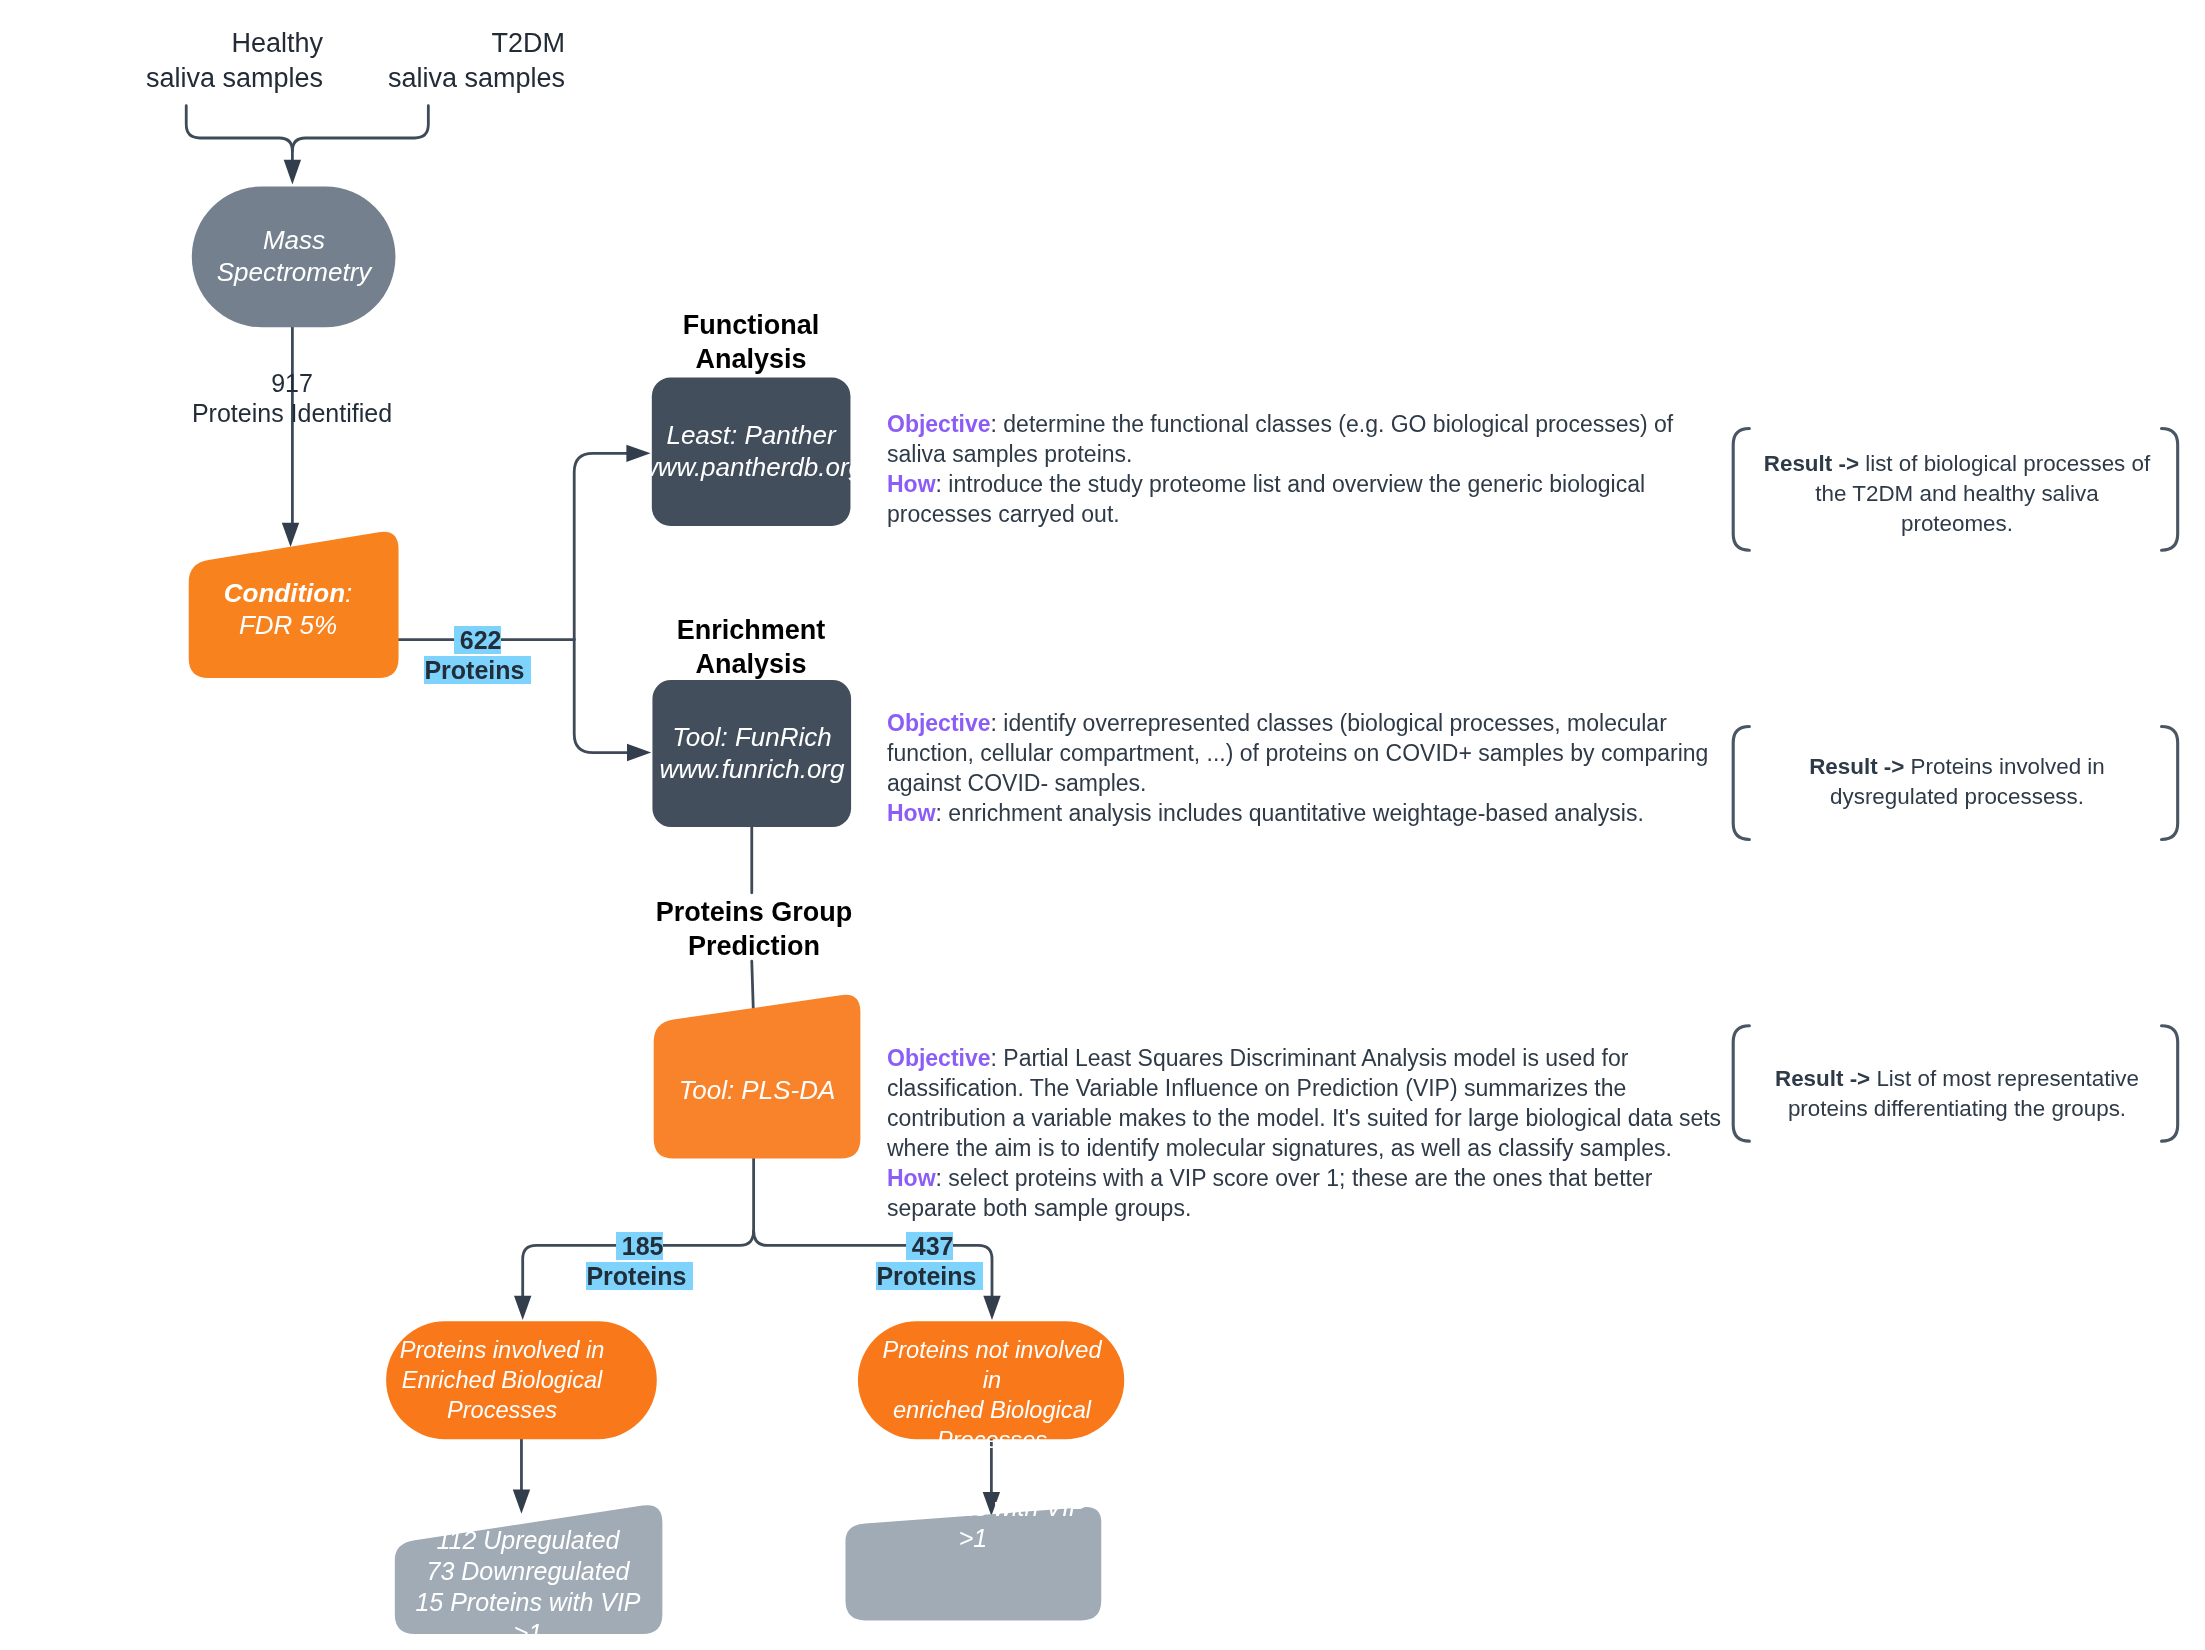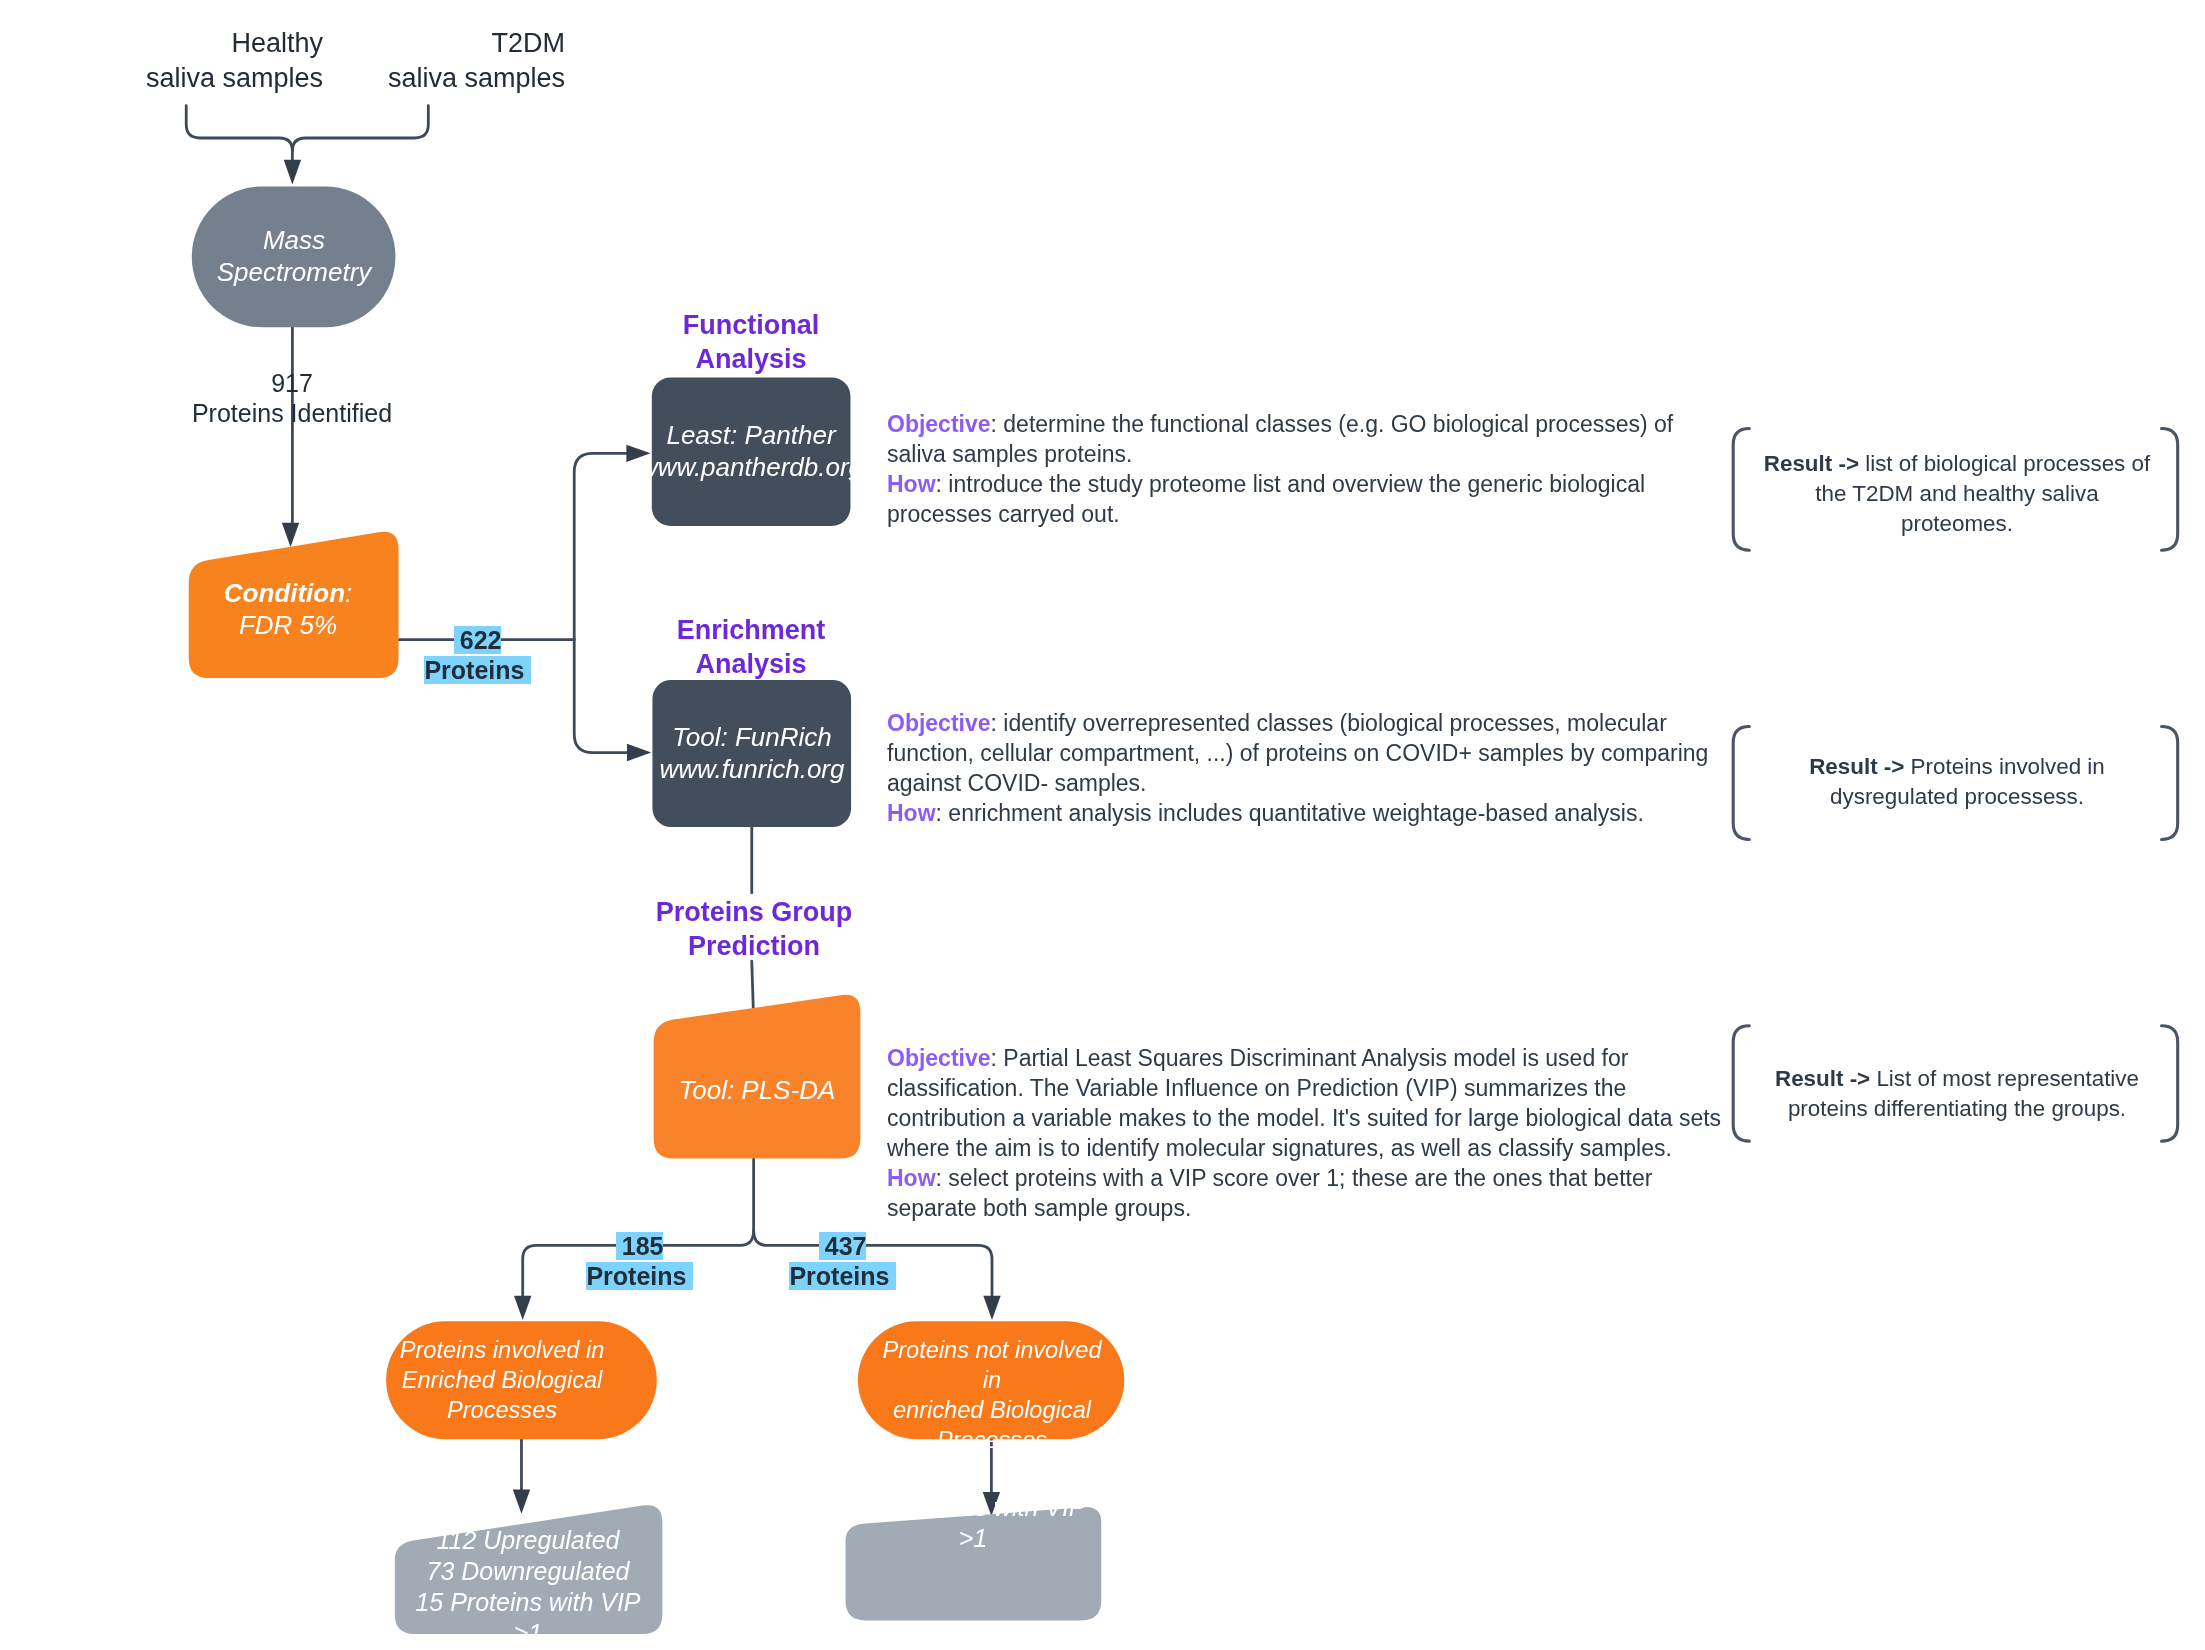--- a/index.html
+++ b/index.html
@@ -32,21 +32,21 @@
   .top-label {
     font-size: 27px;
     line-height: 35px;
     color: #222b36;
     text-align: right;
   }
   .node-header {
     font-size: 27px;
     line-height: 34px;
     font-weight: bold;
-    color: #6d28d9;
+    color: #000000;
   }
   .node-white {
     font-style: italic;
     font-size: 26px;
     line-height: 32px;
     color: #ffffff;
   }
   .small-label {
     font-size: 25px;
     line-height: 30px;
@@ -199,21 +199,21 @@
 separate both sample groups.</span>
   </div>
   <div class="txt result-text" style="left:1741px; top:1064px; width:432px;">
     <b>Result -&gt;</b><span class="pre"> List of most representative
 proteins differentiating the groups.</span>
   </div>
 
   <div class="txt small-label" style="left:562px; top:1231px; width:155px;">
     <span class="bg">185 Proteins</span>
   </div>
-  <div class="txt small-label" style="left:765px; top:1231px; width:155px;">
+  <div class="txt small-label" style="left:852px; top:1231px; width:155px;">
     <span class="bg">437 Proteins</span>
   </div>
 
   <div class="txt stadium-text pre" style="left:384px; top:1335px; width:236px;">Proteins involved in
 Enriched Biological
 Processes</div>
   <div class="txt stadium-text pre" style="left:874px; top:1335px; width:236px;">Proteins not involved in
 enriched Biological
 Processes</div>
 

